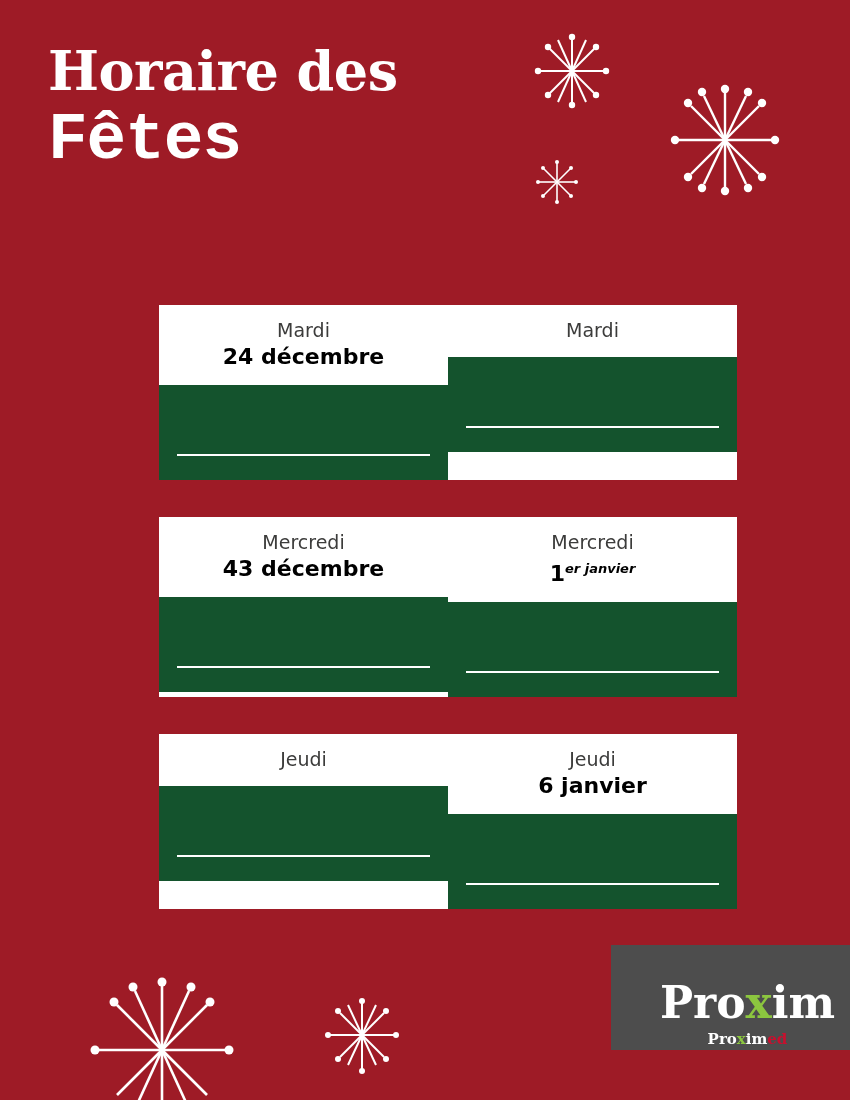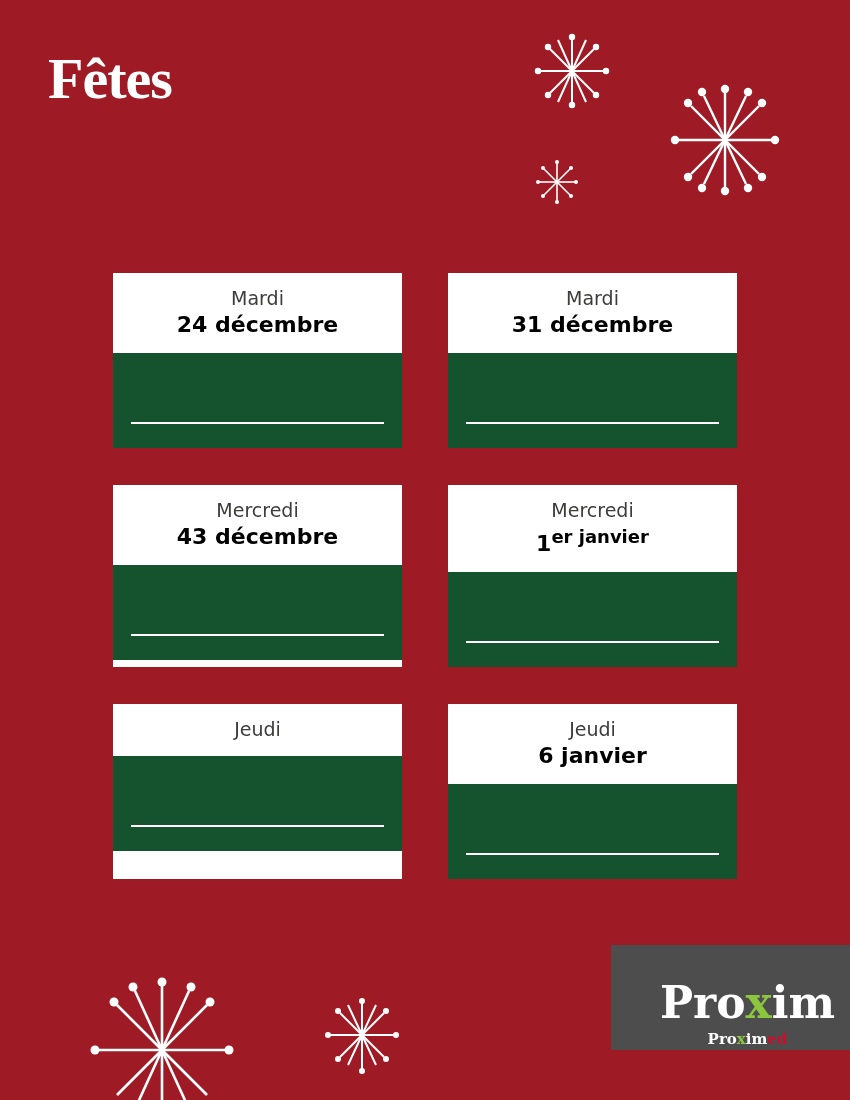--- a/index.html
+++ b/index.html
@@ -24,47 +24,48 @@
     color: #ffffff;
   }
   .title-line1 {
     font-family: "DejaVu Serif", serif;
     font-weight: bold;
     font-size: 54px;
     line-height: 62px;
     letter-spacing: -0.5px;
   }
   .title-line2 {
-    font-family: Liberation Serif, serif;
-    font-weight: bold;
-    font-size: 58px;
+    font-family: Liberation Mono, monospace;
+    font-weight: bold;
+    font-size: 66px;
     line-height: 86px;
     letter-spacing: -1px;
     margin-top: -4px;
   }
 
   
   .snowflake {
     position: absolute;
     pointer-events: none;
   }
 
   
   .grid {
     position: absolute;
     left: 113px;
     top: 273px;
     width: 624px;
   }
   .row {
     display: flex;
-    justify-content: space-between;
+    justify-content: flex-end;
     margin-bottom: 37px;
-  }
-  .row:last-child { margin-bottom: 0; gap: 34px; }
+    margin-top: 32px;
+  }
+  .row:last-child { margin-bottom: 0; }
 
   .card {
     width: 289px;
     background: #ffffff;
     border: 0;
   }
   .card-head {
     padding: 12px 10px 14px 10px;
     text-align: center;
     background: #ffffff;
@@ -75,22 +76,23 @@
     line-height: 26px;
     font-weight: normal;
   }
   .card-date {
     color: #000000;
     font-size: 22px;
     line-height: 28px;
     font-weight: bold;
   }
   .card-date sup {
-    font-size: 18px;
+    font-size: 13px;
     vertical-align: super;
+    font-style: italic;
   }
   .card-body {
     height: 95px;
     background: #14532d;
     position: relative;
   }
   .write-line {
     position: absolute;
     left: 18px;
     right: 18px;
@@ -129,20 +131,21 @@
     color: #ffffff;
     margin-top: 2px;
   }
   .logo-sub .x-green { color: #8cc63f; }
   .logo-sub .ed-red { color: #c8102e; }
 </style>
 </head>
 <body>
 
 <div class="title-block">
+  <div class="title-line1">Horaire des</div>
   <div class="title-line2">Fêtes</div>
 </div>
 
 <svg class="snowflake" style="left:528px; top:32px;" width="88" height="78" viewBox="0 0 88 78">
   <g stroke="#ffffff" stroke-width="2" fill="#ffffff">
     <line x1="44" y1="39" x2="44" y2="6"></line>
       <circle cx="44" cy="5" r="3.2" stroke="none"></circle>
     <line x1="44" y1="39" x2="44" y2="72"></line>
       <circle cx="44" cy="73" r="3.2" stroke="none"></circle>
     <line x1="44" y1="39" x2="12" y2="39"></line>
@@ -271,21 +274,20 @@
         <div class="card-day">Mardi</div>
         <div class="card-date">24 décembre</div>
       </div>
       <div class="card-body">
         <div class="write-line"></div>
       </div>
     </div>
     <div class="card">
       <div class="card-head">
         <div class="card-day">Mardi</div>
-        <div class="card-date">31 décembre</div>
       </div>
       <div class="card-body">
         <div class="write-line"></div>
       </div>
     </div>
   </div>
 
   <div class="row">
     <div class="card">
       <div class="card-head">

